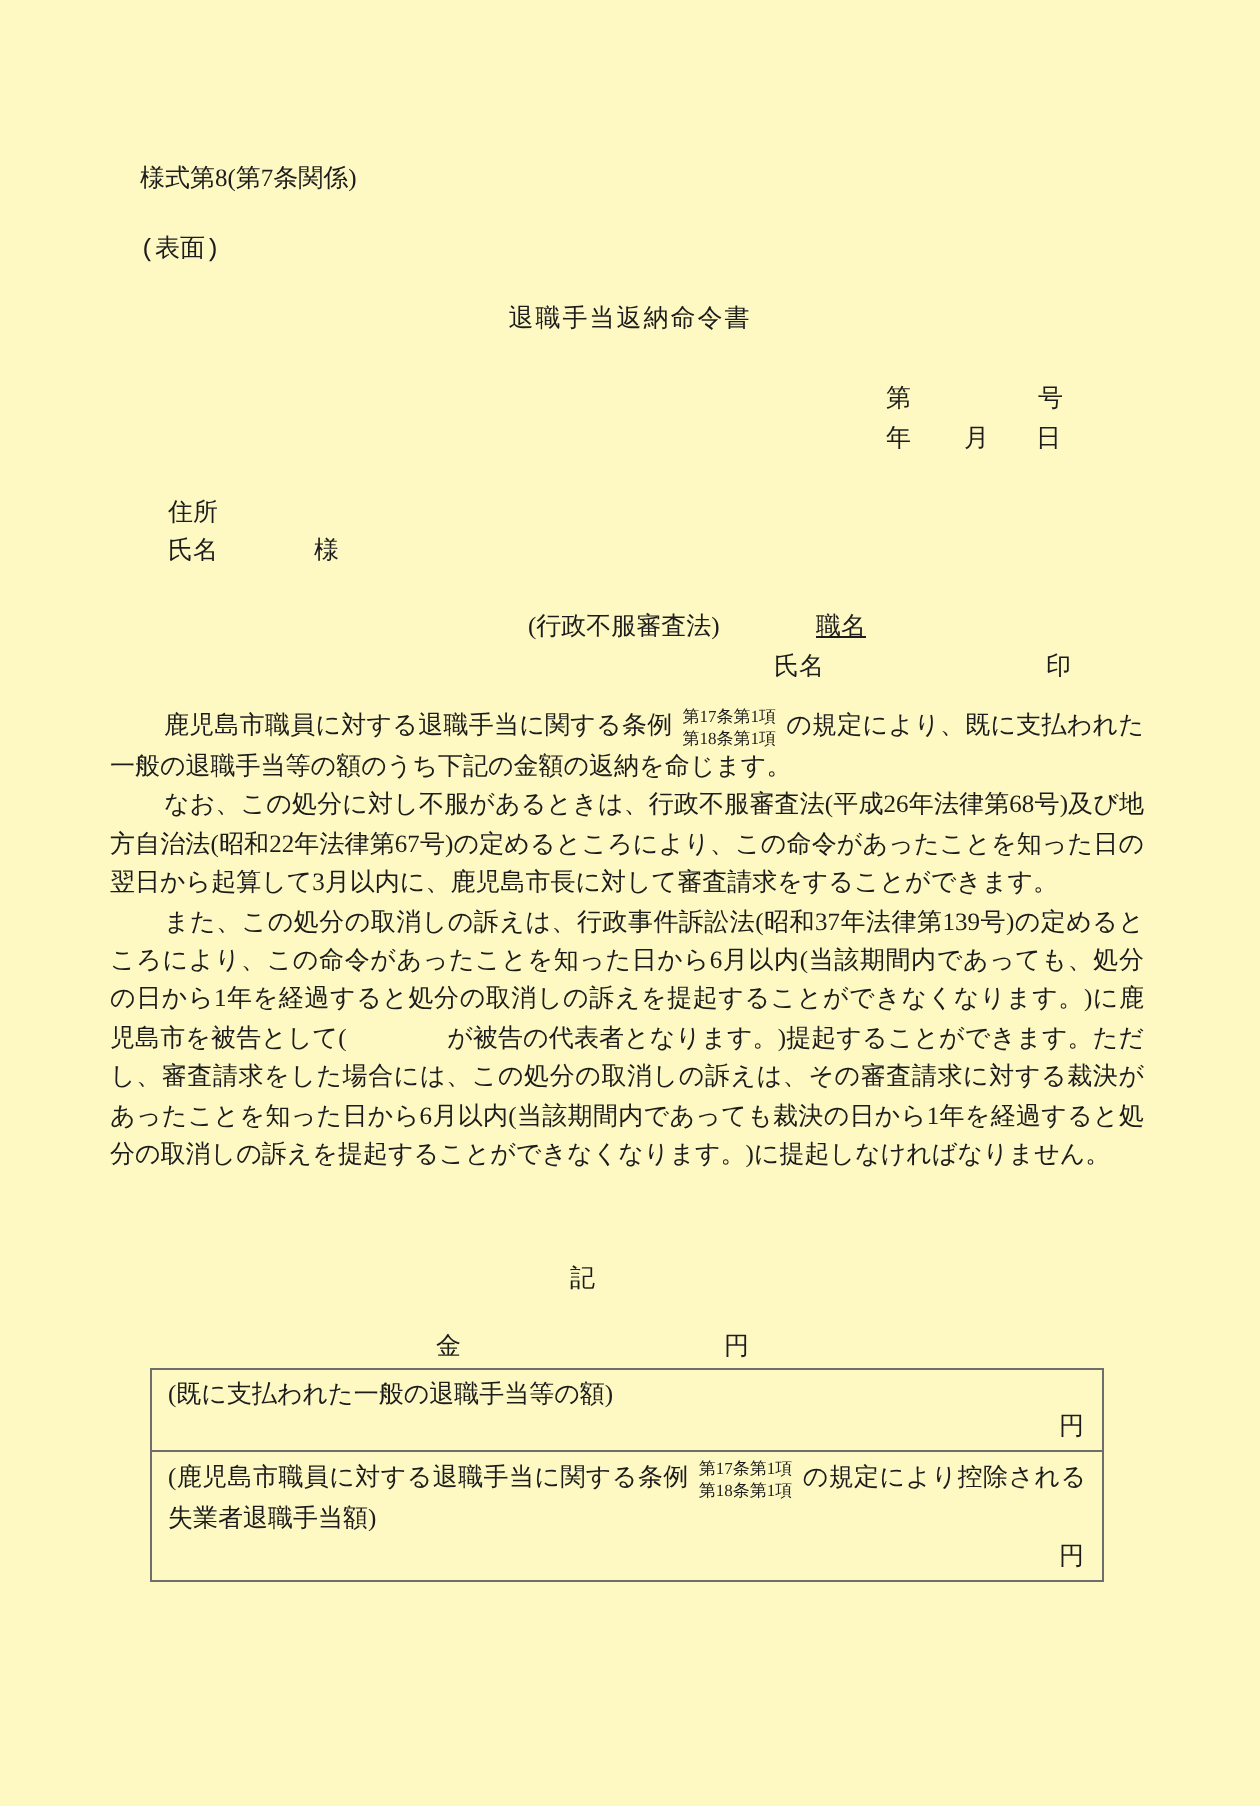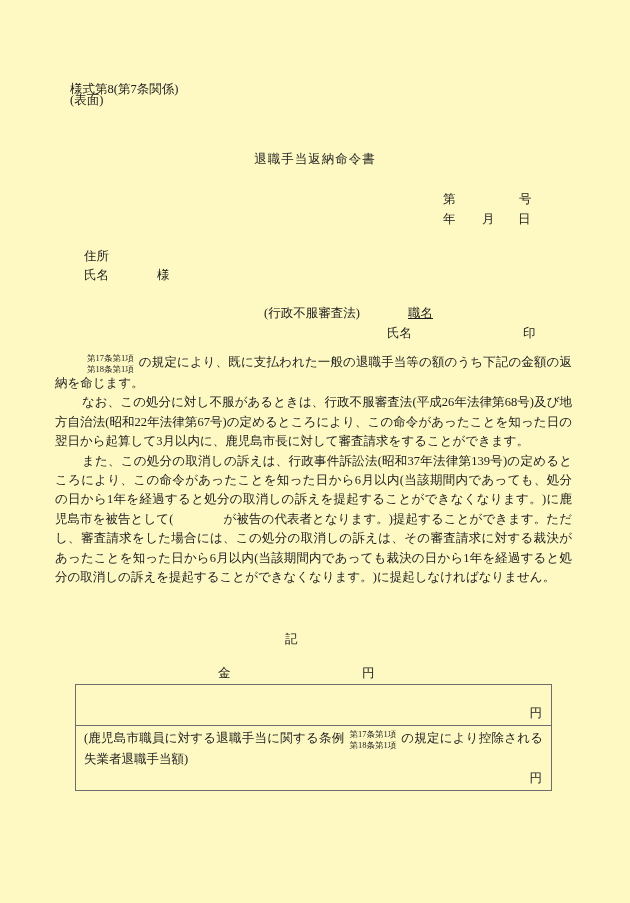--- a/index.html
+++ b/index.html
@@ -49,52 +49,53 @@
   .amount-row.second { height:64px; }
   .row-label { text-align:justify; line-height:19.4px; }
   .row-unit { position:absolute; right:9px; bottom:3px; }
 </style>
 </head>
 <body>
 
 <div class="page">
 
   <div class="abs" style="left:70px; top:81px;">様式第8(第7条関係)</div>
-  <div class="abs" style="left:70px; top:92px;">(表面)</div>
+  <div class="abs" style="left:70px; top:116px;font-family:Liberation Mono, monospace;">(表面)</div>
 
   <div class="abs title">退職手当返納命令書</div>
 
   <span class="abs" style="left:443px; top:191px;">第</span>
   <span class="abs" style="left:519px; top:191px;">号</span>
   <span class="abs" style="left:443px; top:211px;">年</span>
   <span class="abs" style="left:482px; top:211px;">月</span>
   <span class="abs" style="left:518px; top:211px;">日</span>
 
   <span class="abs" style="left:84px; top:248px;text-align:right;">住所</span>
   <span class="abs" style="left:84px; top:267px;">氏名</span>
   <span class="abs" style="left:157px; top:267px;">様</span>
 
   <span class="abs" style="left:264px; top:305px;">(行政不服審査法)</span>
   <span class="abs" style="left:408px; top:305px;text-decoration:underline;">職名</span>
   <span class="abs" style="left:387px; top:325px;">氏名</span>
   <span class="abs" style="left:523px; top:325px;">印</span>
 
   <div class="abs body-block">
-    <p class="para"><span class="fraction"><span>第17条第1項</span><span>第18条第1項</span></span><span>の規定により、既に支払われた一般の退職手当等の額のうち下記の金額の返納を命じます。</span></p>
+    <p class="para"><span>鹿児島市職員に対する退職手当に関する条例</span><span class="fraction"><span>第17条第1項</span><span>第18条第1項</span></span><span>の規定により、既に支払われた一般の退職手当等の額のうち下記の金額の返納を命じます。</span></p>
     <p class="para">なお、この処分に対し不服があるときは、行政不服審査法(平成26年法律第68号)及び地方自治法(昭和22年法律第67号)の定めるところにより、この命令があったことを知った日の翌日から起算して3月以内に、鹿児島市長に対して審査請求をすることができます。</p>
     <p class="para">また、この処分の取消しの訴えは、行政事件訴訟法(昭和37年法律第139号)の定めるところにより、この命令があったことを知った日から6月以内(当該期間内であっても、処分の日から1年を経過すると処分の取消しの訴えを提起することができなくなります。)に鹿児島市を被告として(　　　　が被告の代表者となります。)提起することができます。ただし、審査請求をした場合には、この処分の取消しの訴えは、その審査請求に対する裁決があったことを知った日から6月以内(当該期間内であっても裁決の日から1年を経過すると処分の取消しの訴えを提起することができなくなります。)に提起しなければなりません。</p>
   </div>
 
   <div class="abs" style="left:285px; top:631px;">記</div>
 
   <span class="abs" style="left:218px; top:665px;">金</span>
   <span class="abs" style="left:362px; top:665px;">円</span>
 
   <div class="amount-table">
     <div class="amount-row first">
+      <div class="row-label">(既に支払われた一般の退職手当等の額)</div>
       <div class="row-unit">円</div>
     </div>
     <div class="amount-row second">
       <div class="row-label"><span>(鹿児島市職員に対する退職手当に関する条例</span><span class="fraction"><span>第17条第1項</span><span>第18条第1項</span></span><span>の規定により控除される失業者退職手当額)</span></div>
       <div class="row-unit">円</div>
     </div>
   </div>
 
 </div>
 

